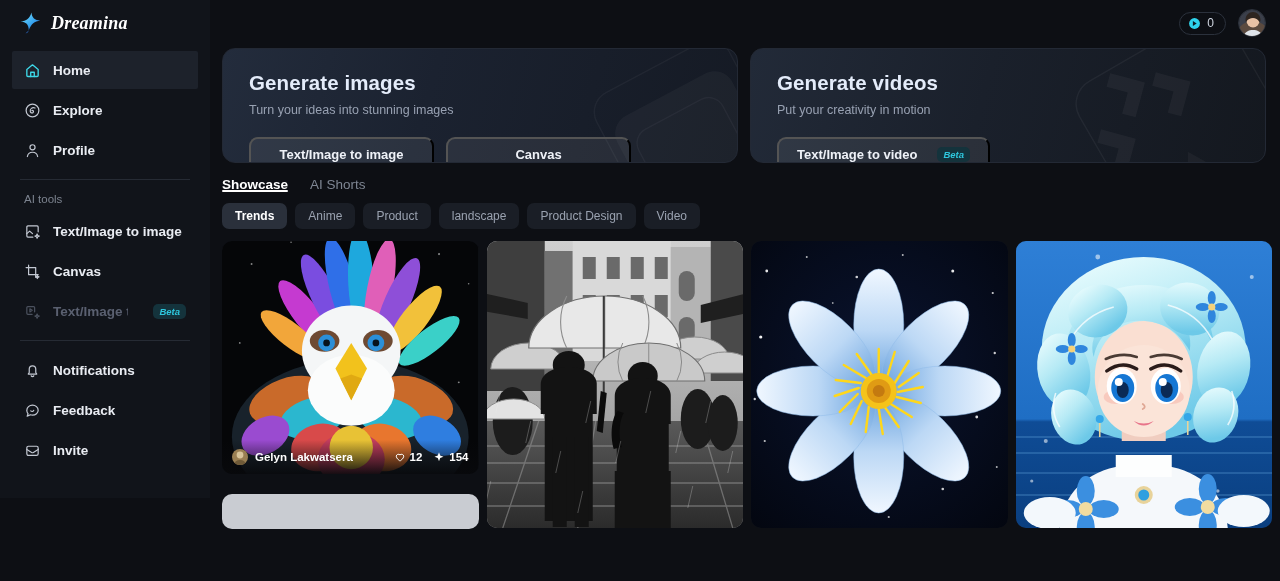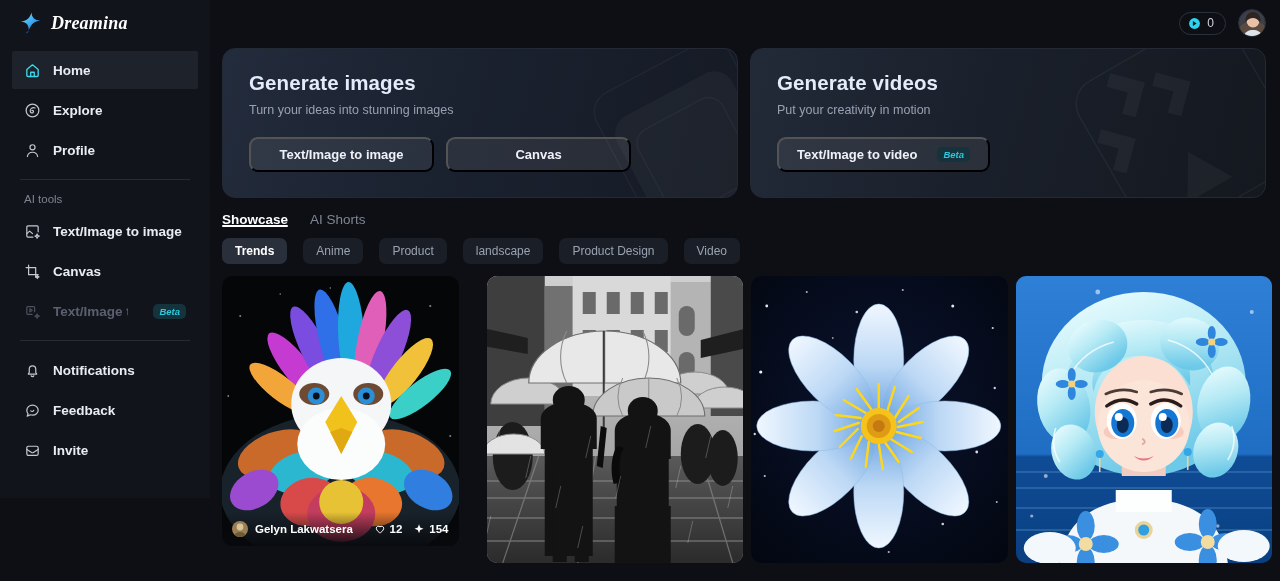--- a/index.html
+++ b/index.html
@@ -70,21 +70,21 @@
   .credit-coin { width: 13px; height: 13px; flex: 0 0 13px; }
   .avatar {
     width: 28px; height: 28px; border-radius: 50%;
     overflow: hidden; cursor: pointer; flex: 0 0 28px;
     border: 1px solid #2d333d;
   }
 
   
   .hero-row { display: flex; gap: 12px; padding: 2px 14px 0 12px; }
   .hero {
-    flex: 1; height: 150px; border-radius: 13px;
+    flex: 1; height: 115px; border-radius: 13px;
     position: relative; overflow: hidden;
     border: 1px solid #232935;
     padding: 22px 26px;
   }
   .hero.images {
     background: linear-gradient(105deg, #232c3c 0%, #1b2230 40%, #151a24 100%);
   }
   .hero.videos {
     background: linear-gradient(105deg, #222a38 0%, #1a202b 45%, #14181f 100%);
   }
@@ -112,34 +112,34 @@
     font-size: 13.5px; color: #7e8693; font-weight: 400;
     cursor: pointer; position: relative;
   }
   .tab.active { color: #ffffff; font-weight: 700; }
   .tab.active::after {
     content: ""; position: absolute; left: 0; right: 0; bottom: 0;
     height: 2px; background: #ffffff; border-radius: 2px;
   }
 
   
-  .chips { display: flex; gap: 16px; padding: 11px 0 0 12px; }
+  .chips { display: flex; gap: 8px; padding: 11px 0 0 12px; }
   .chip {
     height: 26px; border-radius: 7px; background: #1a1e26;
     display: flex; align-items: center; padding: 0 13px;
     font-size: 12px; color: #9aa2b0; cursor: pointer; font-weight: 400;
   }
   .chip.active { background: #2a303b; color: #ffffff; font-weight: 700; }
 
   
   .grid {
     display: flex; gap: 8px; padding: 12px 8px 0 12px;
     height: 300px; overflow: hidden;
   }
-  .col { flex: 1; display: flex; flex-direction: row; gap: 20px; }
+  .col { flex: 1; display: flex; flex-direction: column; gap: 20px; }
   .card {
     border-radius: 10px; overflow: hidden; position: relative;
     cursor: pointer; background: #15181f;
   }
   .card.tall { height: 270px; }
   .card.full { height: 287px; }
   .card.stub { height: 40px; background: #c9ccd2; border-radius: 10px; }
   .card-img { width: 100%; height: 100%; display: block; }
   .card-foot {
     position: absolute; left: 0; right: 0; bottom: 0; height: 34px;

